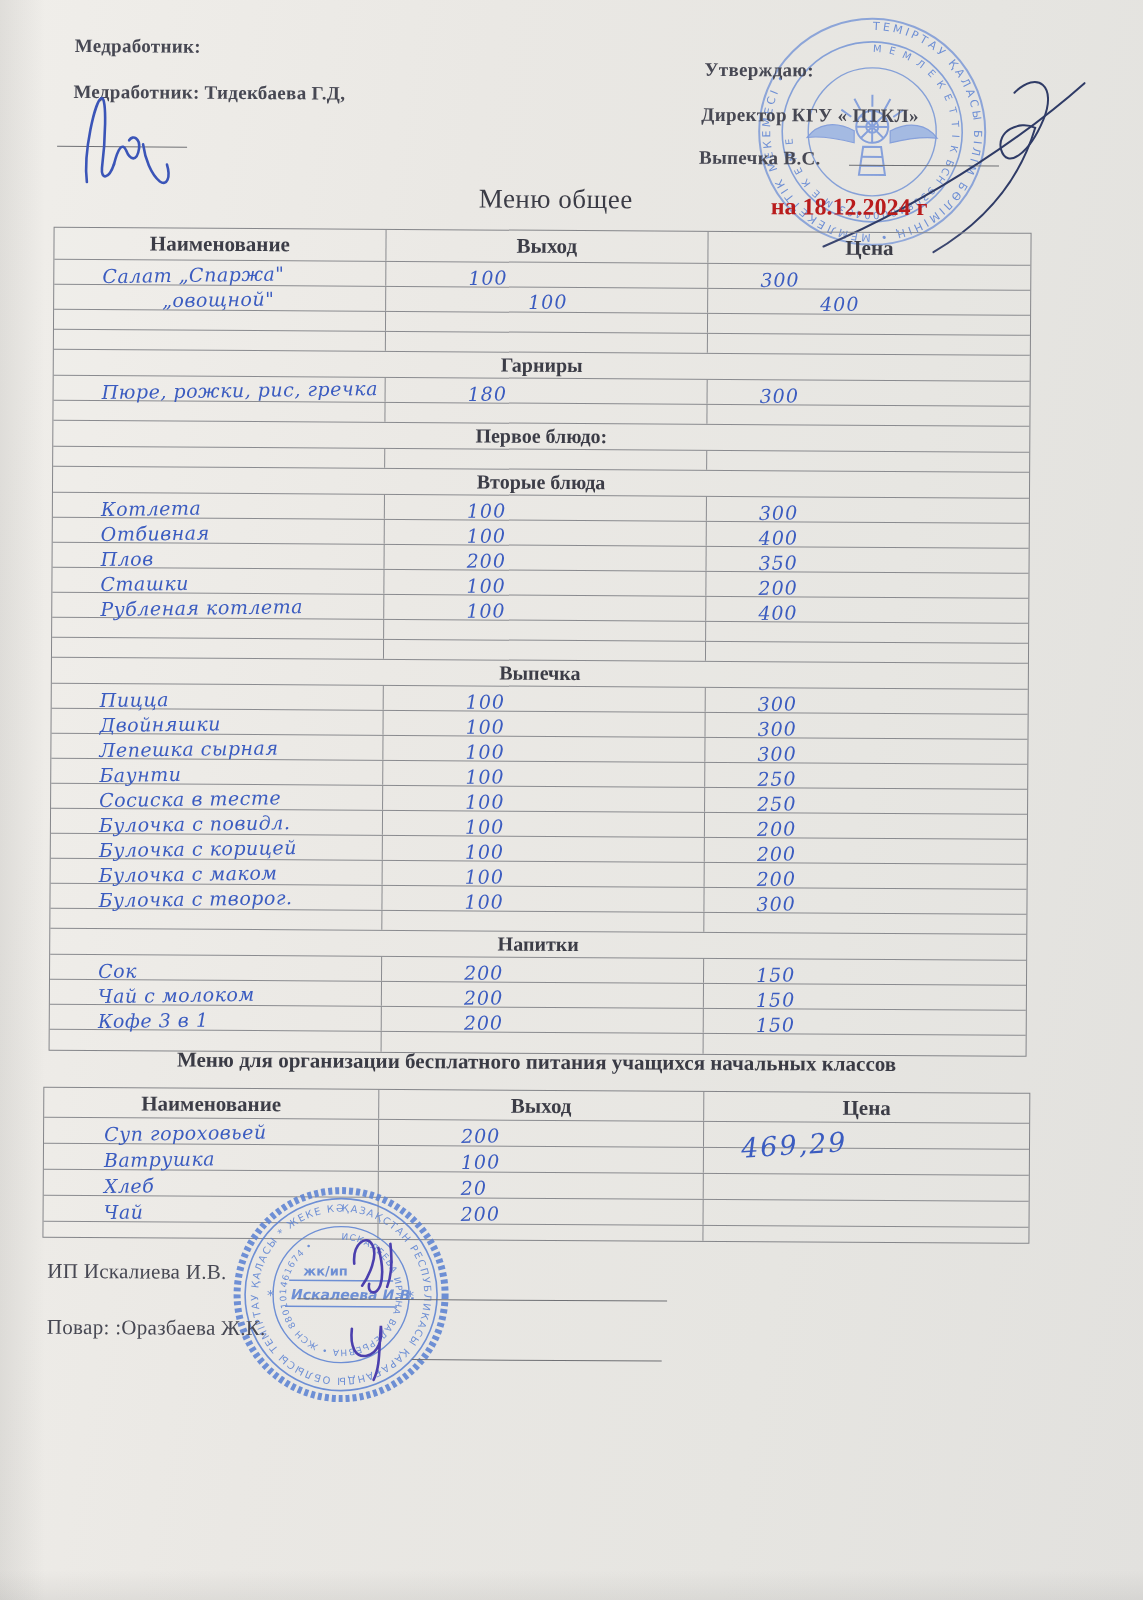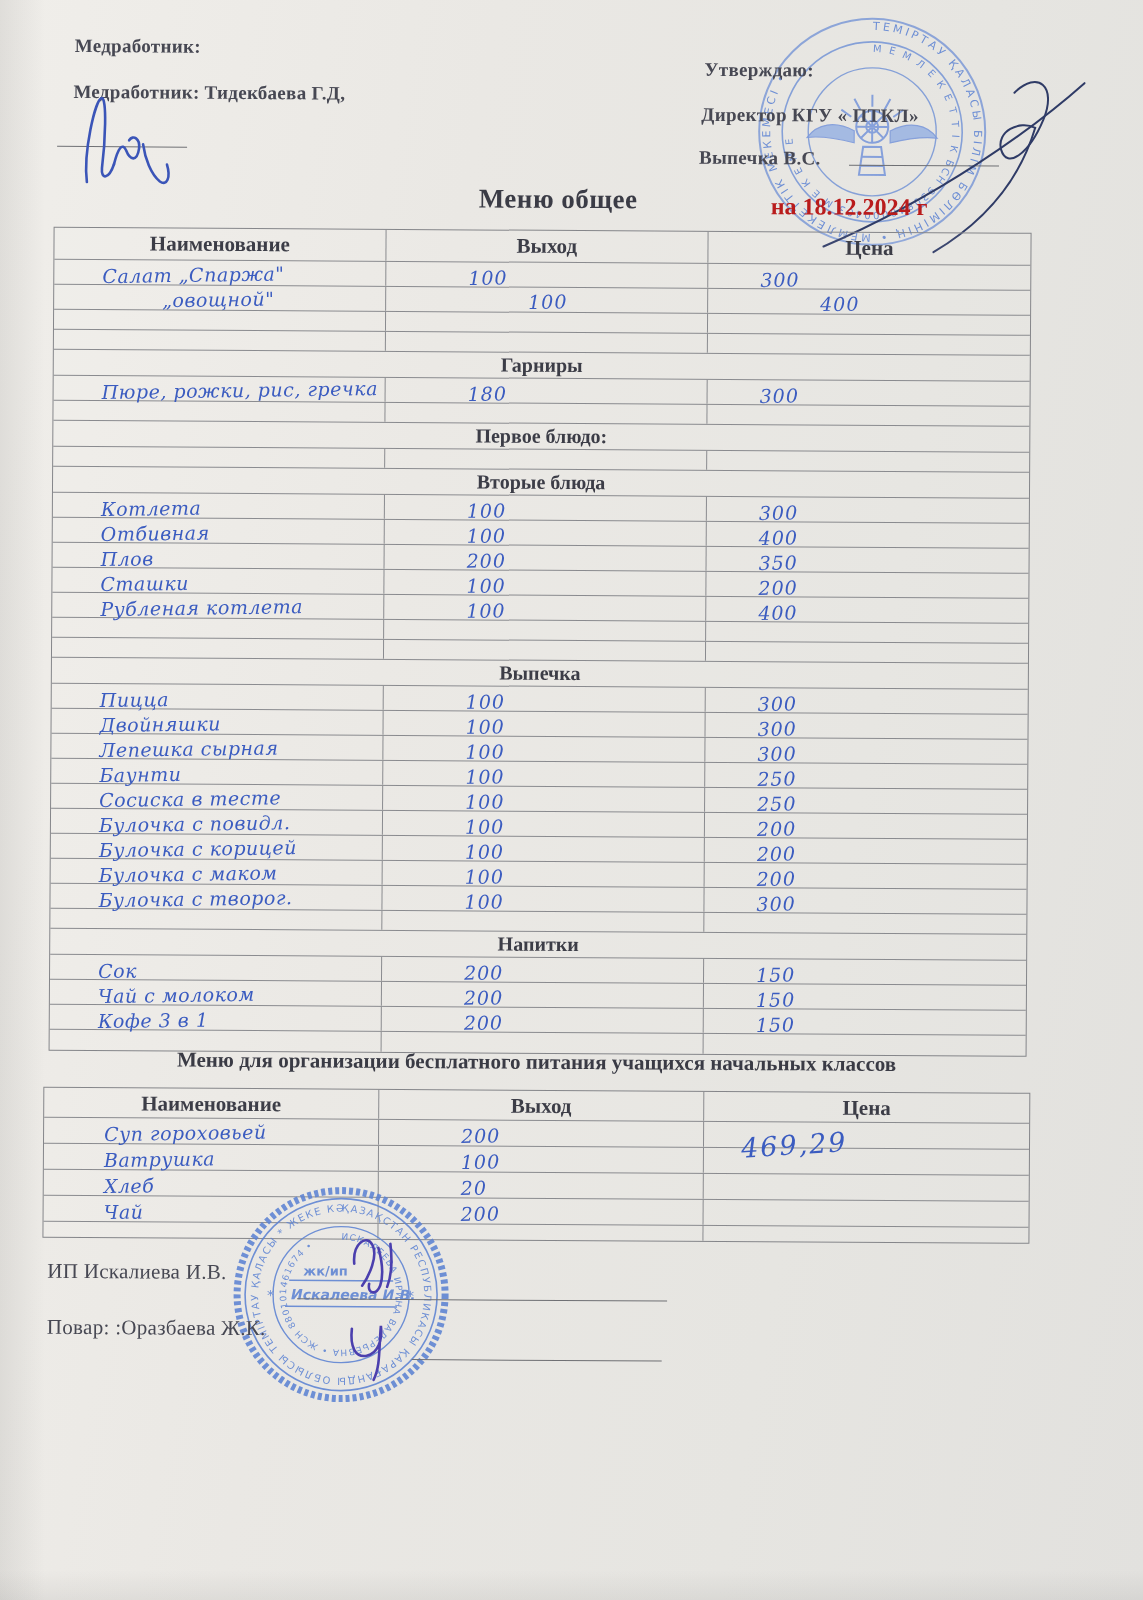--- a/index.html
+++ b/index.html
@@ -7,21 +7,21 @@
     width:1143px;height:1600px;position:relative;overflow:hidden;
     background:linear-gradient(100deg,#f0eeea 0%,#eae8e4 35%,#e6e5e1 70%,#e2e1de 100%);
     font-family:"Liberation Serif",serif;color:#43444d;
   }
   body::before{content:"";position:absolute;inset:0;pointer-events:none;
     background:linear-gradient(90deg,rgba(120,120,118,.14) 0,rgba(120,120,118,0) 45px),
                linear-gradient(0deg,rgba(110,110,112,.10) 0,rgba(110,110,112,0) 30px);}
   #sheet{position:absolute;inset:0;transform:rotate(.35deg);transform-origin:50% 0;}
   .printed{position:absolute;font-weight:bold;font-size:19px;color:#474853;letter-spacing:.3px;}
   .printed.normal{font-weight:normal;}
-  .title{position:absolute;font-weight:bold;font-size:27px;color:#3b3c46;letter-spacing:.5px;}
+  .title{position:absolute;font-weight:normal;font-size:27px;color:#3b3c46;letter-spacing:.5px;}
   .date{position:absolute;font-weight:bold;font-size:24px;color:#b91c1c;}
   .uline{position:absolute;height:1px;background:#6f7074;}
   
   .dtable{position:absolute;border:1px solid #85868a;background:rgba(255,255,255,.06);}
   .trow{display:flex;border-bottom:1px solid #8a8b8f;box-sizing:border-box;}
   .trow:last-child{border-bottom:none;}
   .cell{box-sizing:border-box;border-right:1px solid #8a8b8f;position:relative;overflow:visible;}
   .cell:last-child{border-right:none;}
   .c0{width:34%;} .c1{width:33%;} .c2{width:33%;}
   .hcell{font-weight:bold;font-size:21px;text-align:center;color:#3c3d47;line-height:30px;}

